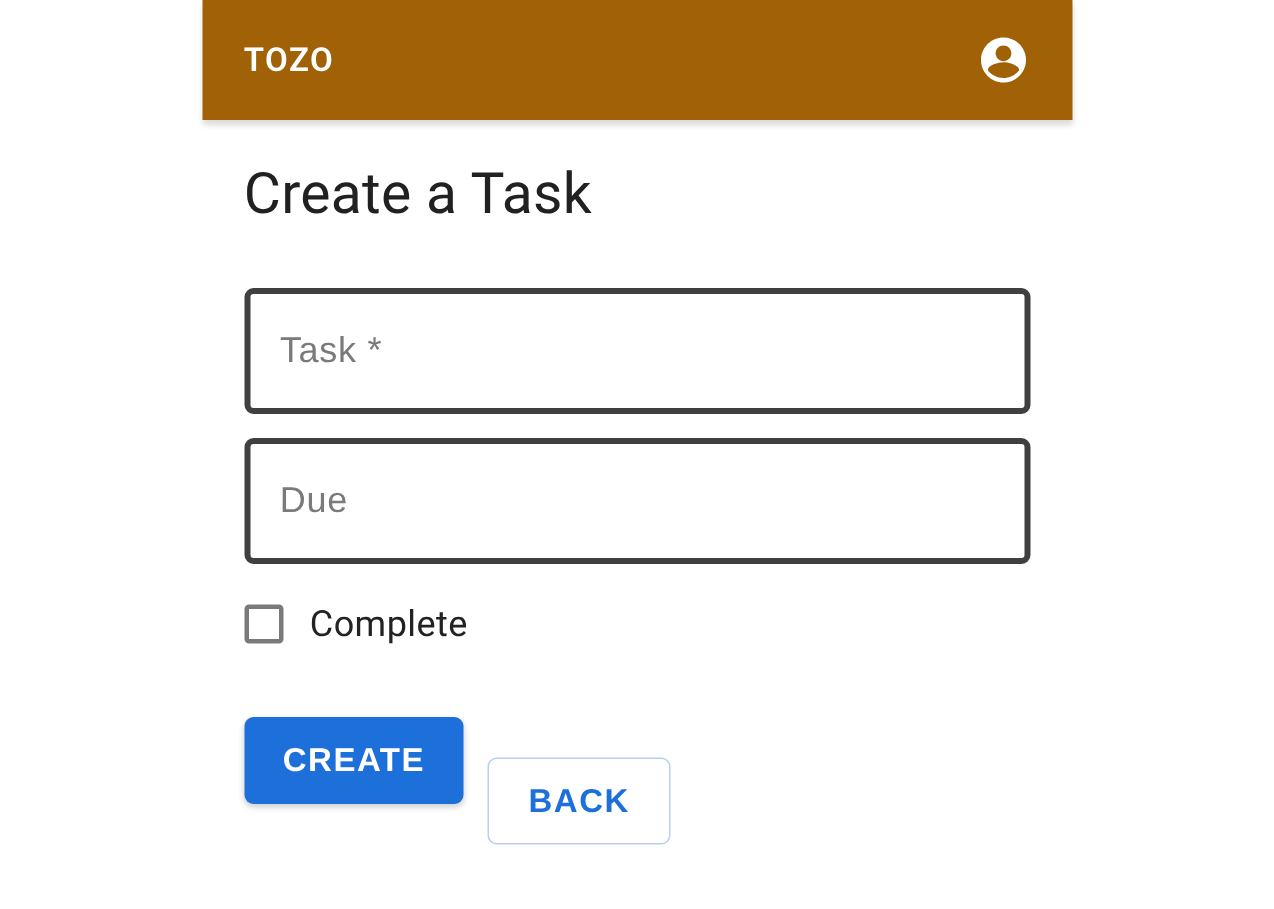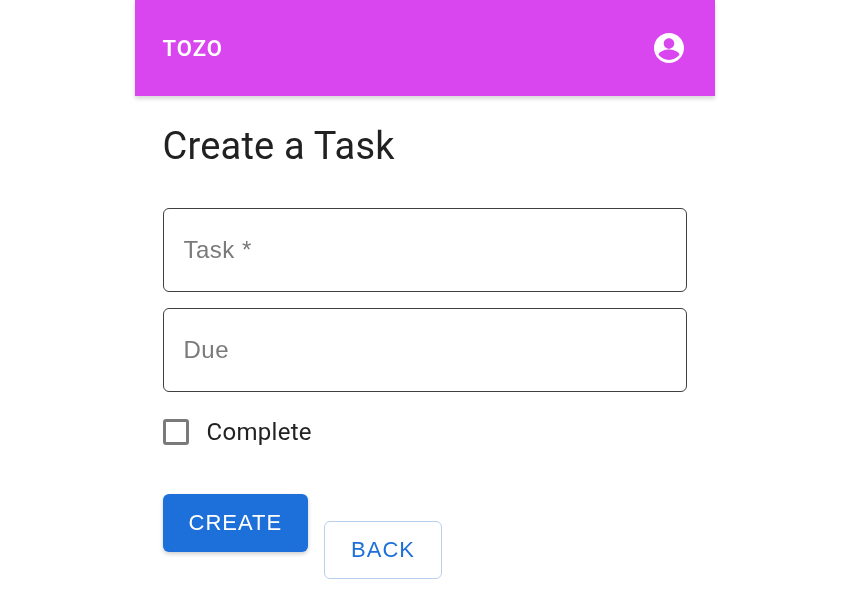--- a/index.html
+++ b/index.html
@@ -13,22 +13,22 @@
       width: 849px;
       height: 606px;
       overflow: hidden;
     }
     .container {
       width: 580px;
       margin: 0 auto;
       background: #ffffff;
     }
     .header {
-      background: #d946ef;
-      height: 96px;
+      background: #a16207;
+      height: 80px;
       display: flex;
       align-items: center;
       justify-content: space-between;
       padding: 0 28px;
       box-shadow: 0 3px 4px rgba(0,0,0,0.15);
     }
     .brand {
       color: #ffffff;
       font-size: 22px;
       font-weight: 600;
@@ -55,21 +55,21 @@
       margin-bottom: 40px;
       letter-spacing: 0.2px;
     }
     .field {
       position: relative;
       margin-bottom: 16px;
     }
     .field input {
       width: 100%;
       height: 84px;
-      border: 1px solid #404040;
+      border: 4px solid #404040;
       border-radius: 6px;
       padding: 0 20px;
       font-size: 24px;
       color: #333;
       background: #fff;
       outline: none;
     }
     .field input::placeholder {
       color: #7a7a7a;
       letter-spacing: 0.5px;
@@ -96,21 +96,21 @@
     }
     .buttons {
       display: flex;
       gap: 16px;
     }
     .btn {
       height: 58px;
       padding: 0 26px;
       border-radius: 6px;
       font-size: 22px;
-      font-weight: 400;
+      font-weight: 700;
       letter-spacing: 1px;
       cursor: pointer;
       display: flex;
       align-items: center;
       justify-content: center;
       text-transform: uppercase;
     }
     .btn-primary {
       background: #1d6fd9;
       color: #ffffff;

